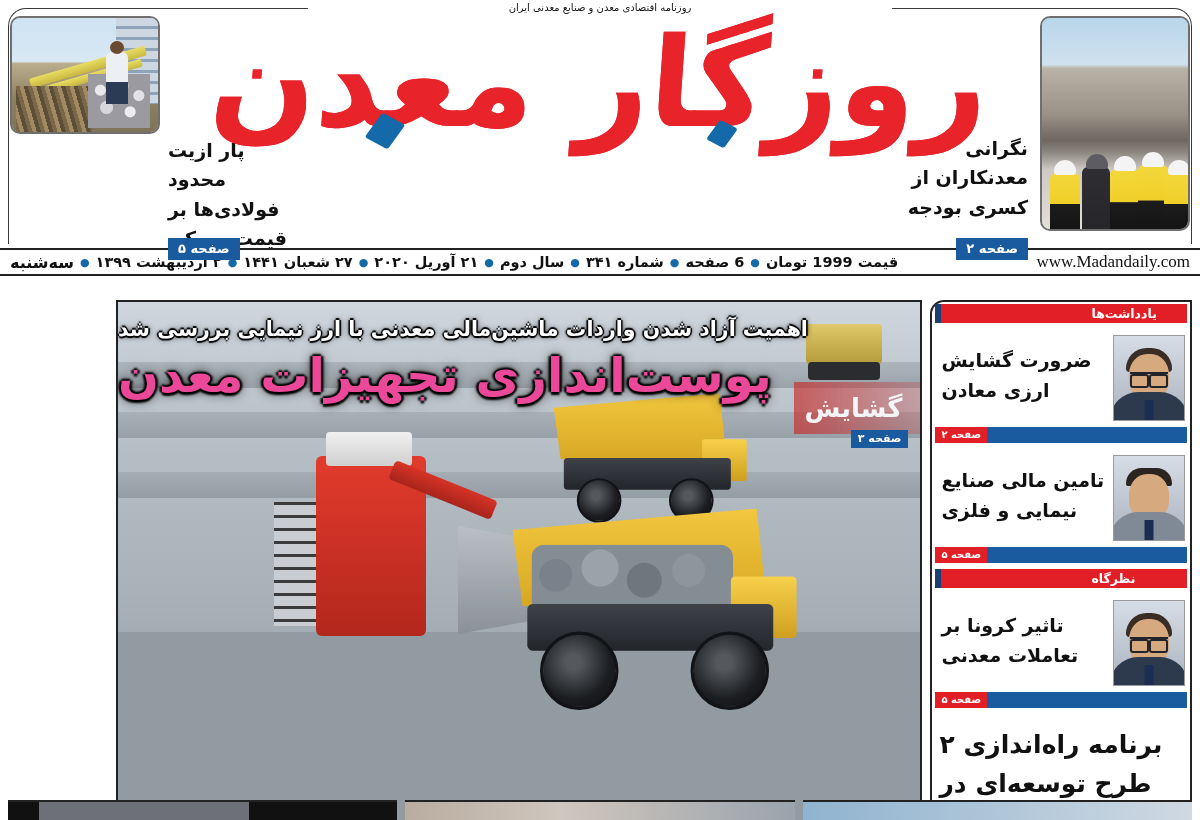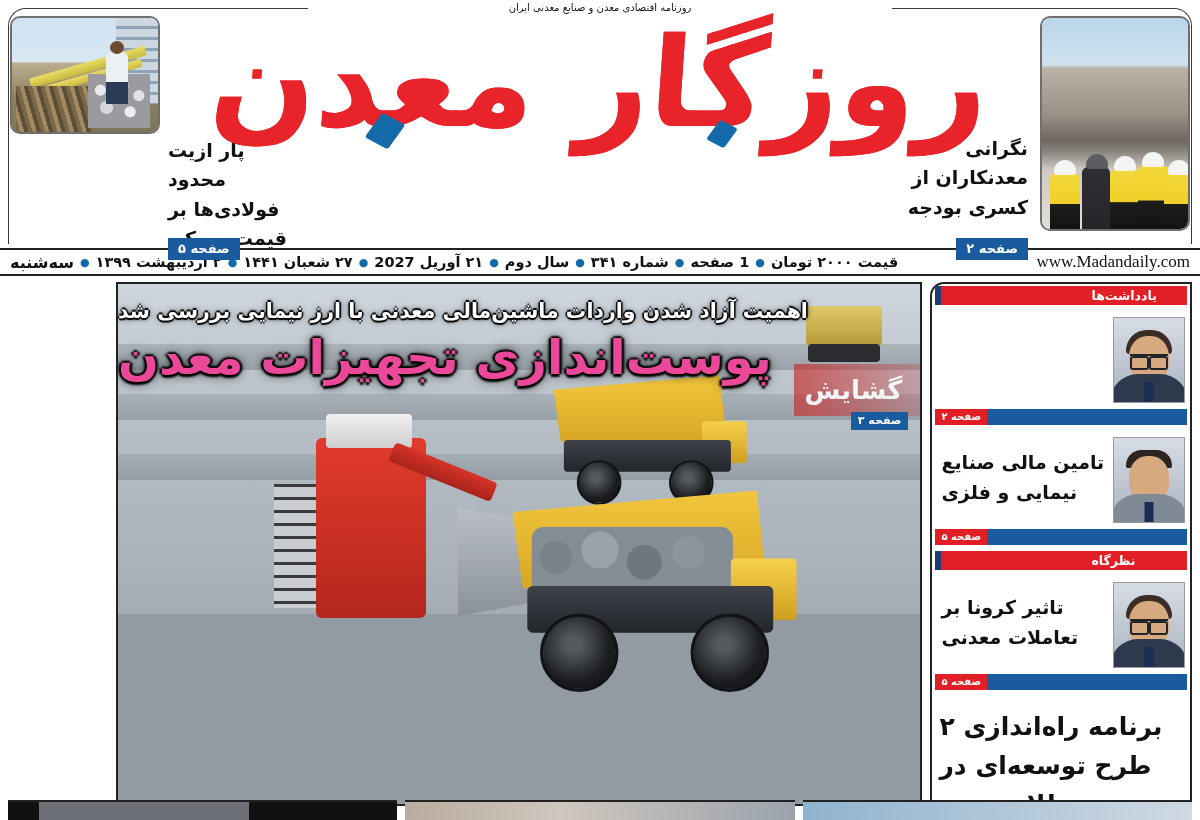--- a/index.html
+++ b/index.html
@@ -139,21 +139,21 @@
   }
   .site-url {
     font-family:"Liberation Serif","DejaVu Serif",serif;
     font-size: 17px; color:#111; direction:ltr;
   }
   .date-line { display:flex; align-items:center; gap:6px; font-size:14.5px; font-weight:700; color:#111; }
   .date-line .dot { color:#1469a8; font-size: 11px; }
   .weekday { font-size:16px; font-weight:700; }
 
   
-  .body-area { position:relative; width:1092px; height:542px; padding: 6px 8px 0; display:flex; gap:8px;margin-left:8px; }
+  .body-area { position:relative; width:1092px; height:542px; padding: 24px 8px 0; display:flex; gap:8px;margin-left:8px; }
 
   
   .main-col { position:relative; width: 888px; }
   .main-card { position:relative; width:100%; height: 524px; border:2px solid #222; overflow:hidden; }
 
   .mine-photo {
     position:absolute; inset:0;
     background:
       linear-gradient(180deg, #cfd6dd 0%, #c3cbd2 12%, #b4bcc4 30%, #a9b1b9 55%, #9aa3ab 78%, #8e979f 100%);
   }
@@ -371,29 +371,29 @@
       </div>
       <div class="badge-bar left">
         <span class="page-badge">صفحه ۵</span>
       </div>
     </div>
   </div>
 
   <div class="infobar">
     <div class="site-url">www.Madandaily.com</div>
     <div class="date-line">
-      <span>قیمت ۲۰۰۰ تومان</span>
-      <span class="dot">●</span>
-      <span>1 صفحه</span>
+      <span>قیمت 1999 تومان</span>
+      <span class="dot">●</span>
+      <span>6 صفحه</span>
       <span class="dot">●</span>
       <span>شماره ۳۴۱</span>
       <span class="dot">●</span>
       <span>سال دوم</span>
       <span class="dot">●</span>
-      <span>۲۱ آوریل 2027</span>
+      <span>۲۱ آوریل ۲۰۲۰</span>
       <span class="dot">●</span>
       <span>۲۷ شعبان ۱۴۴۱</span>
       <span class="dot">●</span>
       <span>۲ اردیبهشت ۱۳۹۹</span>
       <span class="dot">●</span>
       <span class="weekday">سه‌شنبه</span>
     </div>
   </div>
 
   <div class="body-area">
@@ -407,20 +407,21 @@
         </div>
 
         <div class="note">
           <div class="portrait">
             <div class="hair"></div>
               <div class="face"></div>
               <div class="glasses"></div>
             <div class="shoulders"></div>
               <div class="tie"></div>
           </div>
+          <div class="txt">ضرورت گشایش ارزی معادن</div>
         </div>
         <div class="pagebar">
           <span class="tag">صفحه ۲</span>
         </div>
 
         <div class="note">
           <div class="portrait p2">
             <div class="hair"></div>
               <div class="face"></div>
             <div class="shoulders"></div>

